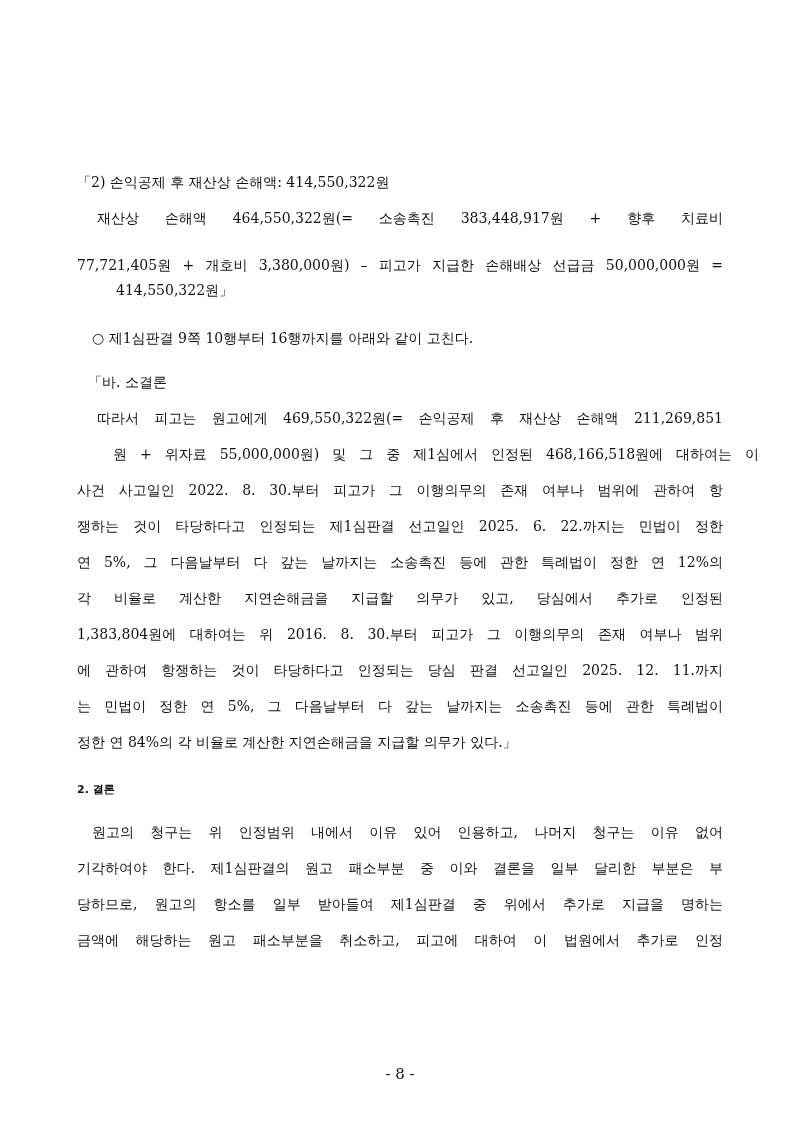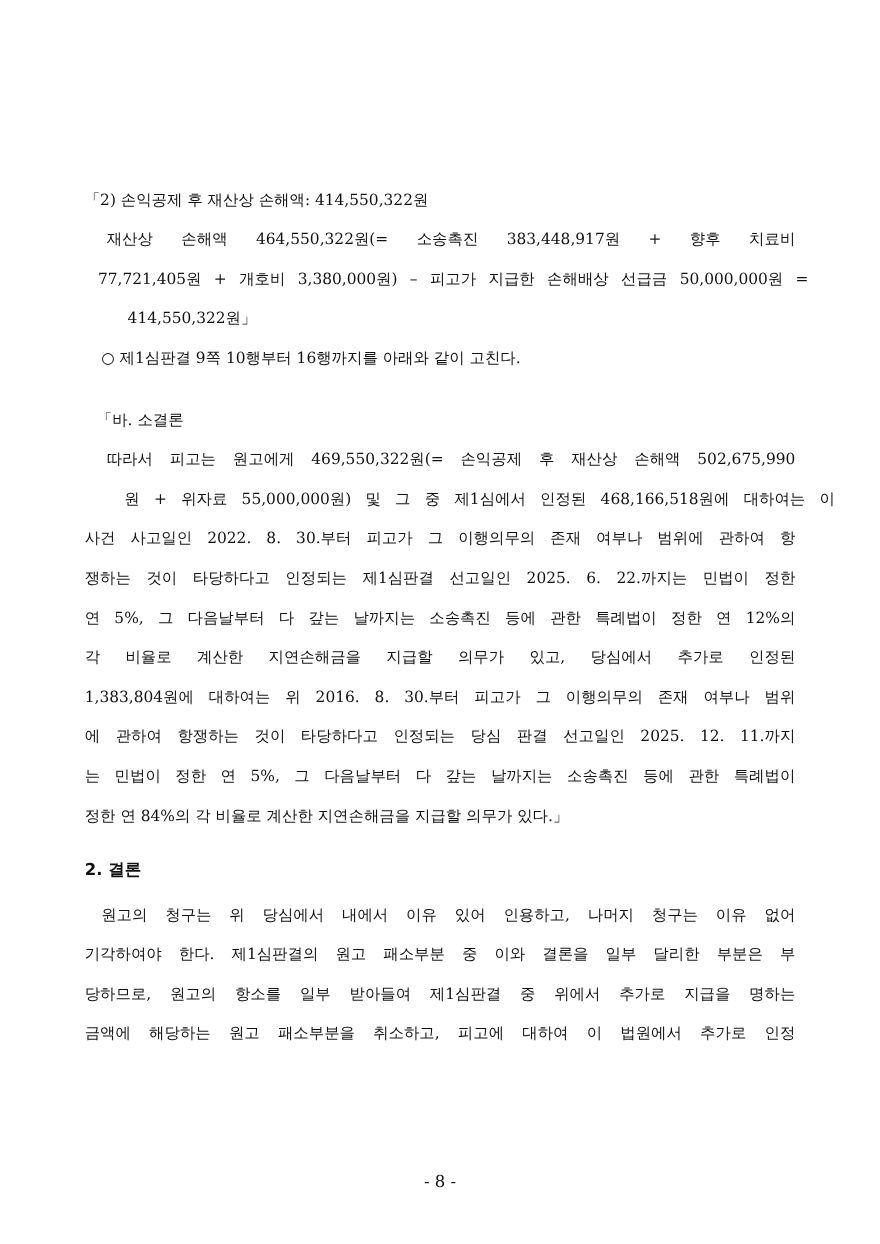--- a/index.html
+++ b/index.html
@@ -1,42 +1,42 @@
 <!DOCTYPE html>
 <html><head>
 <meta charset="utf-8">
 <style>
   html, body { margin: 0; padding: 0; background: #ffffff; }
   body { width: 800px; height: 1131px; position: relative; overflow: hidden;
          font-family: "DejaVu Serif", "Liberation Serif", serif; color: #111; }
   .line { position: absolute; left: 77px; width: 646px; font-size: 14px; line-height: 20px;
           white-space: nowrap; }
   .just { text-align: justify; text-align-last: justify; }
-  .heading { font-family: "DejaVu Sans", "Liberation Sans", sans-serif; font-weight: bold; font-size: 15px; }
+  .heading { font-family: "DejaVu Sans", "Liberation Sans", sans-serif; font-weight: bold; font-size: 11px; }
   .pagenum { position: absolute; top: 1065px; left: 0; width: 800px; text-align: center; font-size: 15px; }
 </style>
 </head>
 <body>
 
 <div>
   <div class="line" style="top:172px;left:77px;">「2) 손익공제 후 재산상 손해액: 414,550,322원</div>
   <div class="line just" style="top:208px;left:97px;width:626px;">재산상 손해액 464,550,322원(= 소송촉진 383,448,917원 + 향후 치료비</div>
-  <div class="line just" style="top:244px;margin-left:12px;">77,721,405원 + 개호비 3,380,000원) – 피고가 지급한 손해배상 선급금 50,000,000원 =</div>
+  <div class="line just" style="top:255px;">77,721,405원 + 개호비 3,380,000원) – 피고가 지급한 손해배상 선급금 50,000,000원 =</div>
   <div class="line" style="top:280px;margin-left:39px;">414,550,322원」</div>
-  <div class="line" style="top:316px;left:92px;">○ 제1심판결 9쪽 10행부터 16행까지를 아래와 같이 고친다.</div>
+  <div class="line" style="top:328px;left:92px;">○ 제1심판결 9쪽 10행부터 16행까지를 아래와 같이 고친다.</div>
   <div class="line" style="top:372px;left:88px;">「바. 소결론</div>
-  <div class="line just" style="top:408px;left:97px;width:626px;">따라서 피고는 원고에게 469,550,322원(= 손익공제 후 재산상 손해액 502,675,990</div>
+  <div class="line just" style="top:408px;left:97px;width:626px;">따라서 피고는 원고에게 469,550,322원(= 손익공제 후 재산상 손해액 211,269,851</div>
   <div class="line just" style="top:444px;margin-left:36px;">원 + 위자료 55,000,000원) 및 그 중 제1심에서 인정된 468,166,518원에 대하여는 이</div>
   <div class="line just" style="top:480px;">사건 사고일인 2022. 8. 30.부터 피고가 그 이행의무의 존재 여부나 범위에 관하여 항</div>
   <div class="line just" style="top:516px;">쟁하는 것이 타당하다고 인정되는 제1심판결 선고일인 2025. 6. 22.까지는 민법이 정한</div>
   <div class="line just" style="top:552px;">연 5%, 그 다음날부터 다 갚는 날까지는 소송촉진 등에 관한 특례법이 정한 연 12%의</div>
   <div class="line just" style="top:588px;">각 비율로 계산한 지연손해금을 지급할 의무가 있고, 당심에서 추가로 인정된</div>
   <div class="line just" style="top:624px;">1,383,804원에 대하여는 위 2016. 8. 30.부터 피고가 그 이행의무의 존재 여부나 범위</div>
   <div class="line just" style="top:660px;">에 관하여 항쟁하는 것이 타당하다고 인정되는 당심 판결 선고일인 2025. 12. 11.까지</div>
   <div class="line just" style="top:696px;">는 민법이 정한 연 5%, 그 다음날부터 다 갚는 날까지는 소송촉진 등에 관한 특례법이</div>
   <div class="line" style="top:732px;">정한 연 84%의 각 비율로 계산한 지연손해금을 지급할 의무가 있다.」</div>
   <div class="line heading" style="top:780px;">2. 결론</div>
-  <div class="line just" style="top:822px;left:92px;width:631px;">원고의 청구는 위 당심에서 내에서 이유 있어 인용하고, 나머지 청구는 이유 없어</div>
+  <div class="line just" style="top:822px;left:92px;width:631px;">원고의 청구는 위 인정범위 내에서 이유 있어 인용하고, 나머지 청구는 이유 없어</div>
   <div class="line just" style="top:858px;">기각하여야 한다. 제1심판결의 원고 패소부분 중 이와 결론을 일부 달리한 부분은 부</div>
   <div class="line just" style="top:894px;">당하므로, 원고의 항소를 일부 받아들여 제1심판결 중 위에서 추가로 지급을 명하는</div>
   <div class="line just" style="top:930px;">금액에 해당하는 원고 패소부분을 취소하고, 피고에 대하여 이 법원에서 추가로 인정</div>
   <div class="pagenum">- 8 -</div>
 </div>
 
 </body></html>

